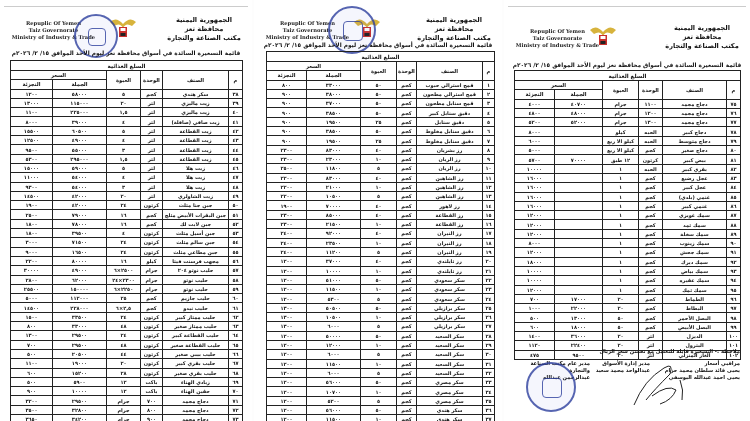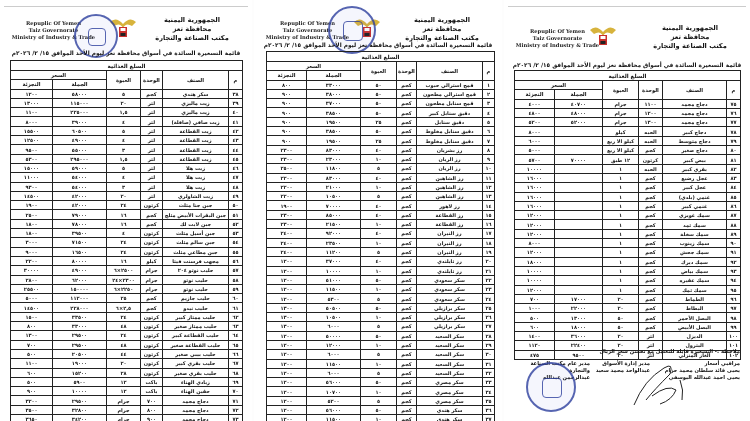--- a/index.html
+++ b/index.html
@@ -8,21 +8,21 @@
     font-family:"DejaVu Sans", sans-serif; color:#111; position:relative;
   }
   .page {
     position:absolute; top:0; height:421px; background:#fff;
     box-sizing:border-box; overflow:hidden;
   }
   .p-left { left:0; width:252px; }
   .p-mid { left:254px; width:248px; }
   .p-right { left:504px; width:246px; }
   .topline { position:absolute; top:6px; left:4px; right:4px; height:1px; background:#ccc; }
-  .hdr { position:absolute; top:10px; left:0; right:12px; height:40px; }
+  .hdr { position:absolute; top:10px; left:0; right:0; height:40px; }
   .hdr .en {
     position:absolute; left:6px; top:10px; font-family:"DejaVu Serif", serif;
     font-size:5.2px; line-height:7px; color:#222; font-weight:bold; text-align:center; width:95px;
   }
   .hdr .ar {
     position:absolute; right:8px; top:6px; direction:rtl; text-align:center;
     font-size:6.6px; line-height:9px; font-weight:bold; color:#111; width:80px;
   }
   .emblem {
     position:absolute; left:106px; top:6px; width:34px; height:28px;

